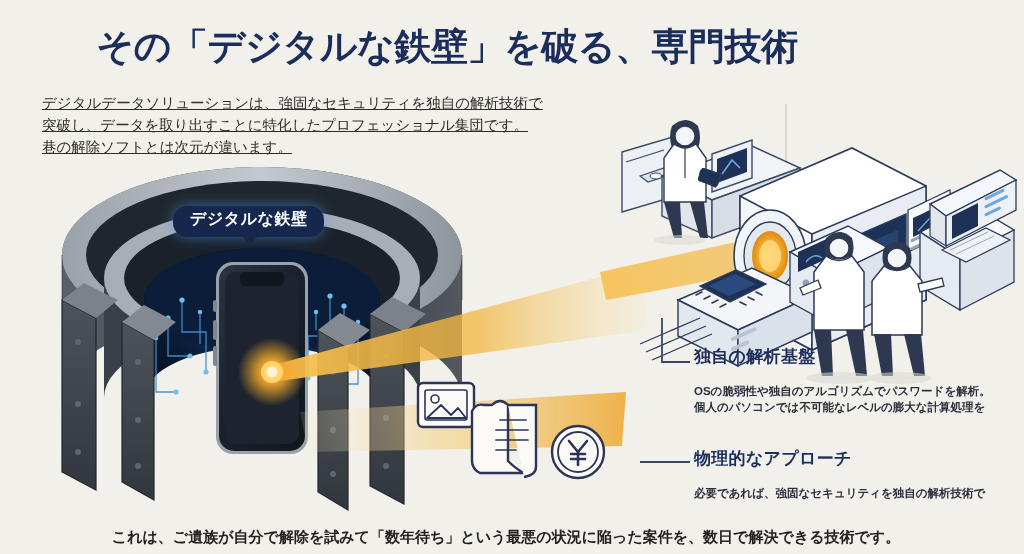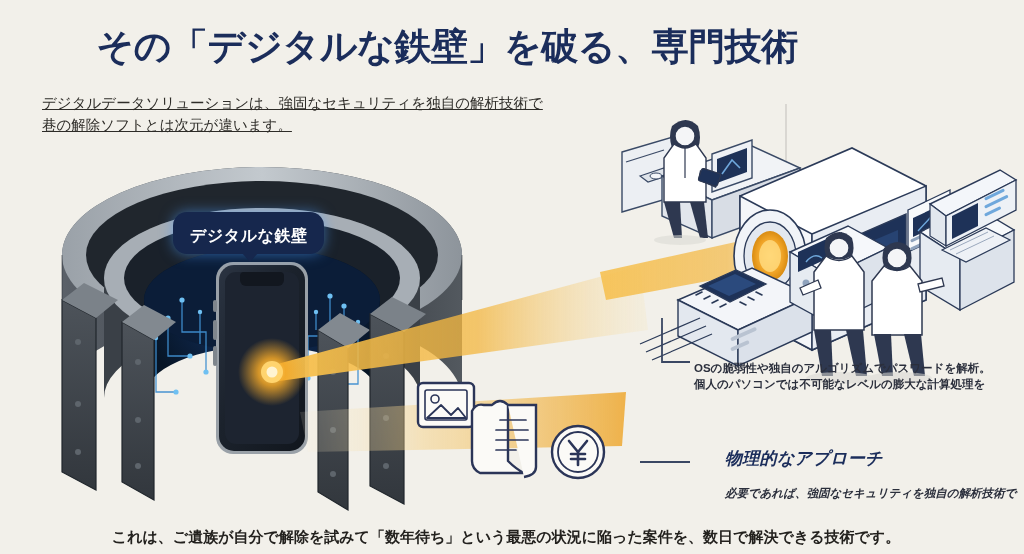--- a/index.html
+++ b/index.html
@@ -60,26 +60,26 @@
   .stage {
     position: absolute;
     inset: 0;
   }
   .stage svg { display: block; }
 
   
   .badge {
     position: absolute;
     left: 173px;
-    top: 212px;
+    top: 206px;
     background: #16274d;
     color: #ffffff;
     font-size: 16px;
     font-weight: bold;
-    padding: 14px 17px 7px;
+    padding: 3px 17px 7px;
     border-radius: 14px;
     box-shadow: 0 0 14px rgba(80,160,255,0.55);
     white-space: nowrap;
     letter-spacing: 0.5px;
   }
   .badge::after {
     content: "";
     position: absolute;
     left: 50%;
     bottom: -8px;
@@ -103,31 +103,32 @@
   .callout .c-body {
     font-size: 11.5px;
     line-height: 15.5px;
     color: #2b2f3c;
     font-weight: bold;
     margin-top: 16px;
   }
   .callout .c-body div { white-space: nowrap; }
 
   #callout-analysis { left: 694px; top: 345px; }
-  #callout-physical { left: 725px; top: 447px; font-style: italic; }
+  #callout-physical { left: 694px; top: 447px; }
 </style>
 </head>
 <body>
 
 <div id="page">
 
   <div class="headline">その「デジタルな鉄壁」を破る、専門技術</div>
 
   <div class="intro">
     <div>デジタルデータソリューションは、強固なセキュリティを独自の解析技術で</div>
+    <div>突破し、データを取り出すことに特化したプロフェッショナル集団です。</div>
     <div>巷の解除ソフトとは次元が違います。</div>
   </div>
 
   <div class="stage">
     <svg width="1024" height="554" viewBox="0 0 1024 554">
       <defs>
         <linearGradient id="gVaultOuter" x1="0" y1="0" x2="1" y2="0">
           <stop offset="0%" stop-color="#5b6169"></stop>
           <stop offset="35%" stop-color="#40464d"></stop>
           <stop offset="70%" stop-color="#363b42"></stop>
@@ -484,20 +485,21 @@
       <g stroke="#3a4763" stroke-width="1.8" fill="none">
         <path d="M662 318 L662 362 L690 362"></path>
         <path d="M640 462 L690 462"></path>
       </g>
     </svg>
   </div>
 
   <div class="badge">デジタルな鉄壁</div>
 
   <div class="callout" id="callout-analysis">
+    <div class="c-title">独自の解析基盤</div>
     <div class="c-body">
       <div>OSの脆弱性や独自のアルゴリズムでパスワードを解析。</div>
       <div>個人のパソコンでは不可能なレベルの膨大な計算処理を</div>
     </div>
   </div>
 
   <div class="callout" id="callout-physical">
     <div class="c-title">物理的なアプローチ</div>
     <div class="c-body">
       <div>必要であれば、強固なセキュリティを独自の解析技術で</div>

